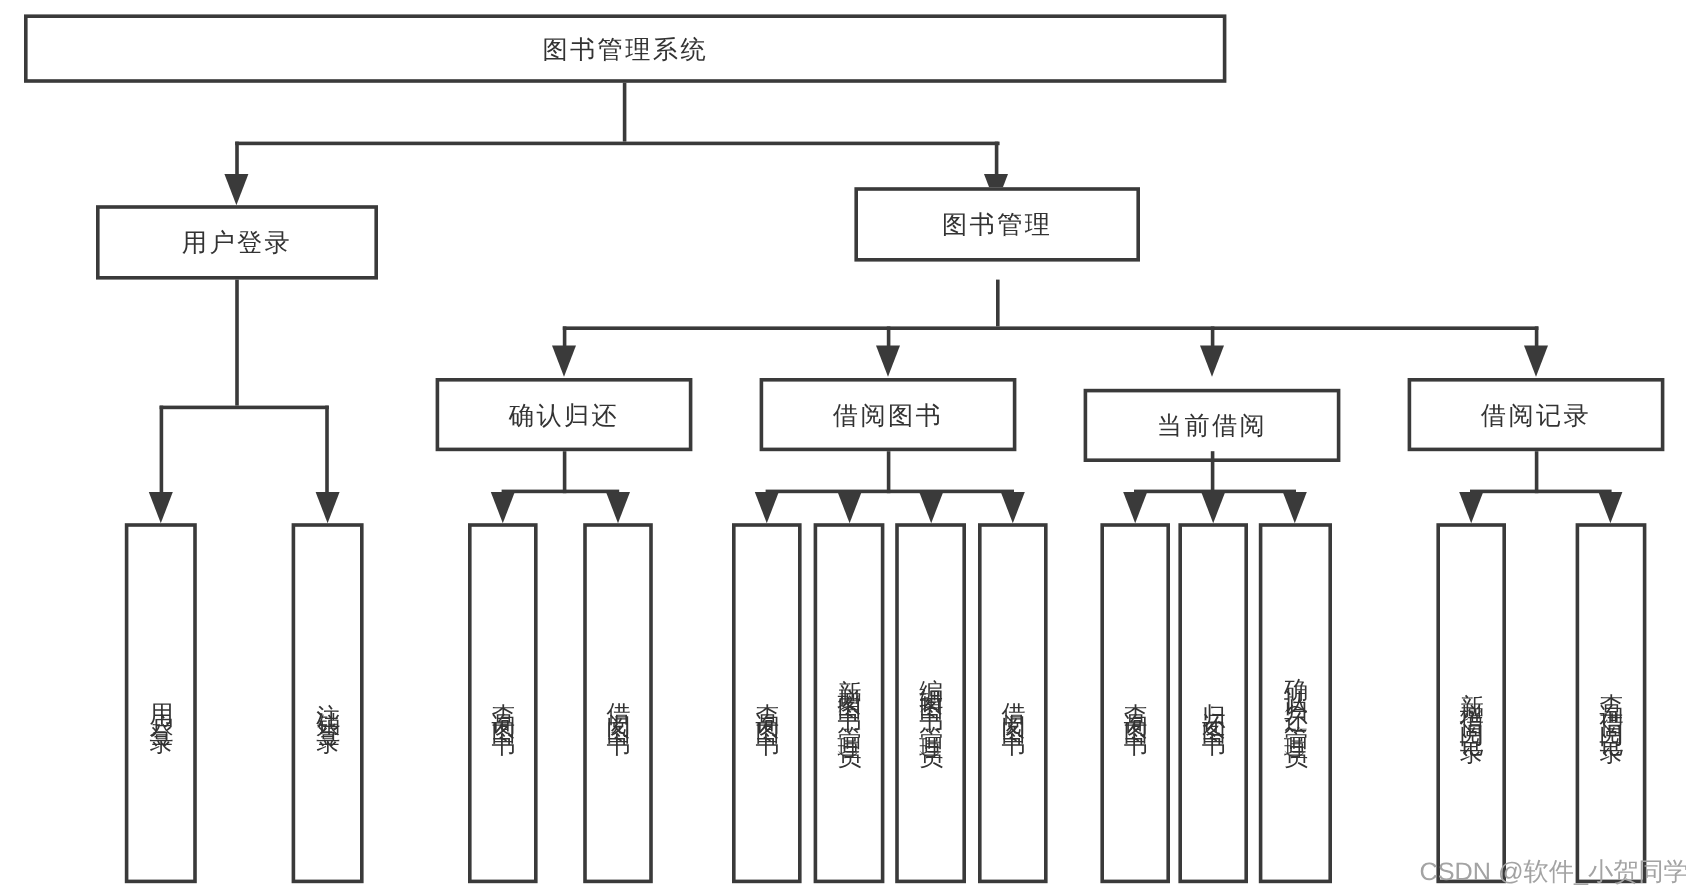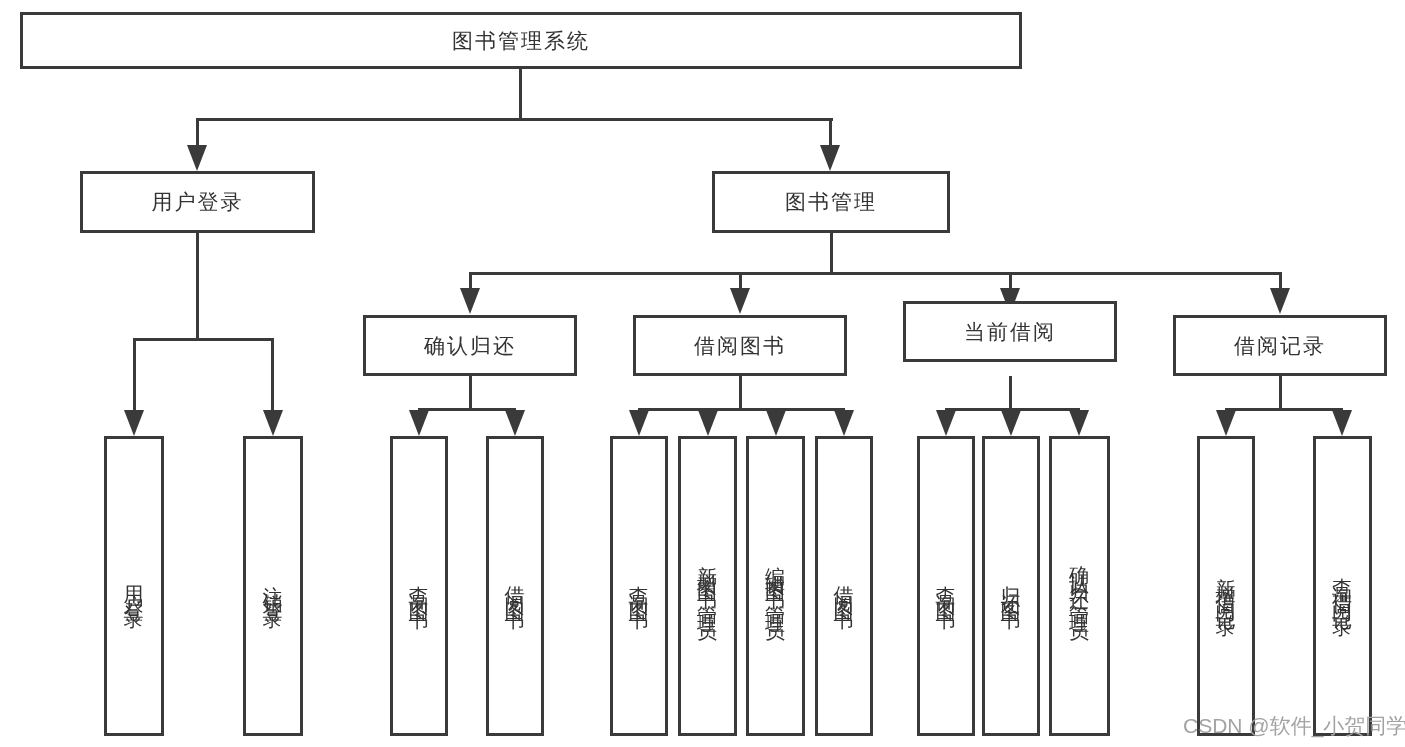--- a/index.html
+++ b/index.html
@@ -37,21 +37,21 @@
   <div class="vl" style="left:519px;top:69px;height:49px"></div>
   <div class="hl" style="left:196px;top:118px;width:637px"></div>
   <div class="vl" style="left:196px;top:118px;height:32px"></div>
   <div class="vl" style="left:829px;top:118px;height:32px"></div>
   <div class="arw" style="left:187px;top:145px"></div>
   <div class="arw" style="left:820px;top:145px"></div>
 
   <div class="node h" style="left:80px;top:171px;width:235px;height:62px">
     <span>用户登录</span>
   </div>
-  <div class="node h" style="left:712px;top:171px;width:238px;height:62px">
+  <div class="node h" style="left:712px;top:156px;width:238px;height:62px">
     <span>图书管理</span>
   </div>
 
   <div class="vl" style="left:196px;top:233px;height:105px"></div>
   <div class="hl" style="left:133px;top:338px;width:141px"></div>
   <div class="vl" style="left:133px;top:338px;height:76px"></div>
   <div class="vl" style="left:271px;top:338px;height:76px"></div>
   <div class="arw" style="left:124px;top:410px"></div>
   <div class="arw" style="left:263px;top:410px"></div>
 
@@ -65,21 +65,21 @@
   <div class="arw" style="left:730px;top:288px"></div>
   <div class="arw" style="left:1000px;top:288px"></div>
   <div class="arw" style="left:1270px;top:288px"></div>
 
   <div class="node h" style="left:363px;top:315px;width:214px;height:61px">
     <span>确认归还</span>
   </div>
   <div class="node h" style="left:633px;top:315px;width:214px;height:61px">
     <span>借阅图书</span>
   </div>
-  <div class="node h" style="left:903px;top:301px;width:214px;height:61px">
+  <div class="node h" style="left:903px;top:324px;width:214px;height:61px">
     <span>当前借阅</span>
   </div>
   <div class="node h" style="left:1173px;top:315px;width:214px;height:61px">
     <span>借阅记录</span>
   </div>
 
   <div class="vl" style="left:469px;top:376px;height:35px"></div>
   <div class="hl" style="left:418px;top:408px;width:98px"></div>
   <div class="arw" style="left:409px;top:410px"></div>
   <div class="arw" style="left:505px;top:410px"></div>

